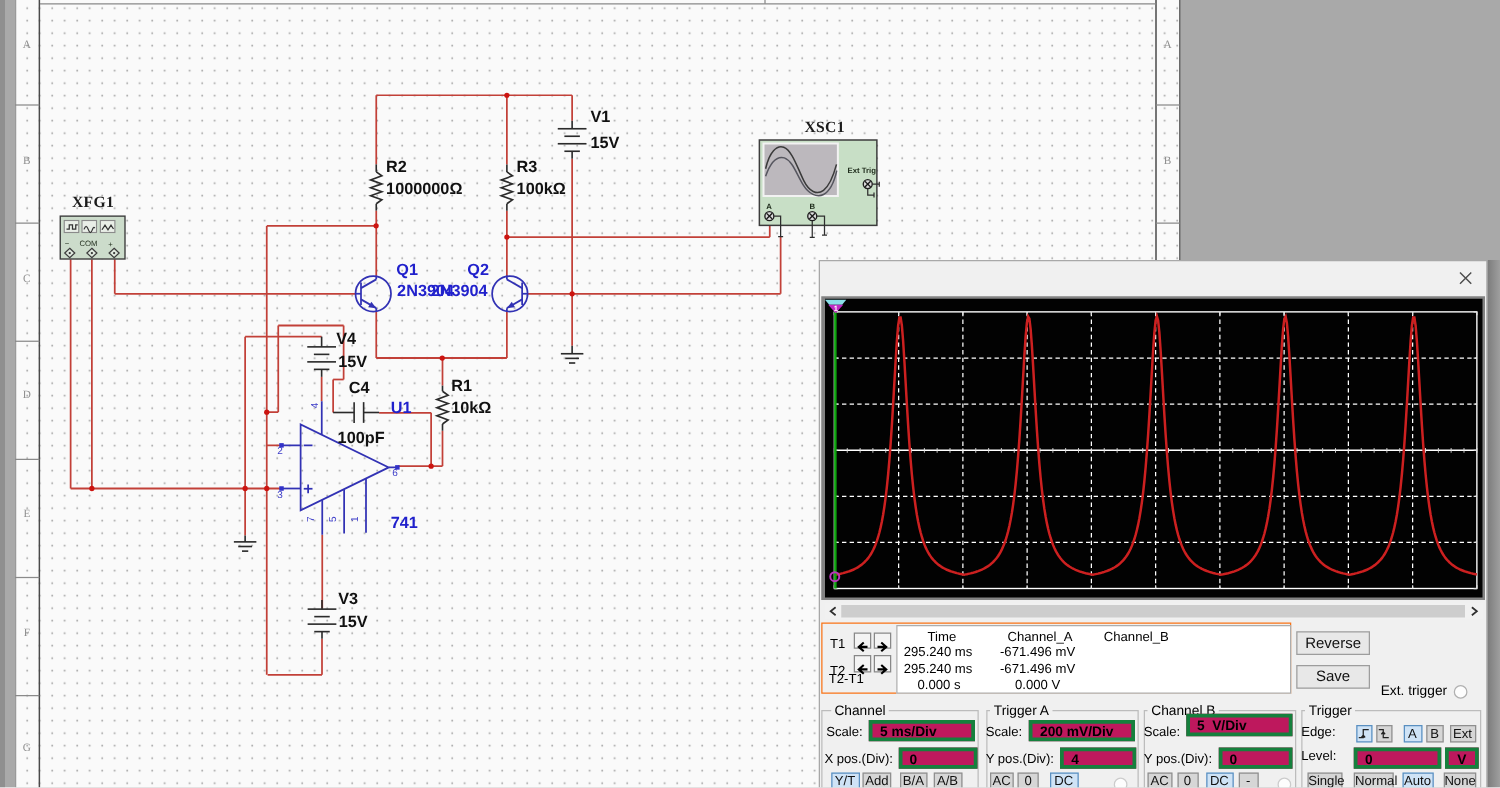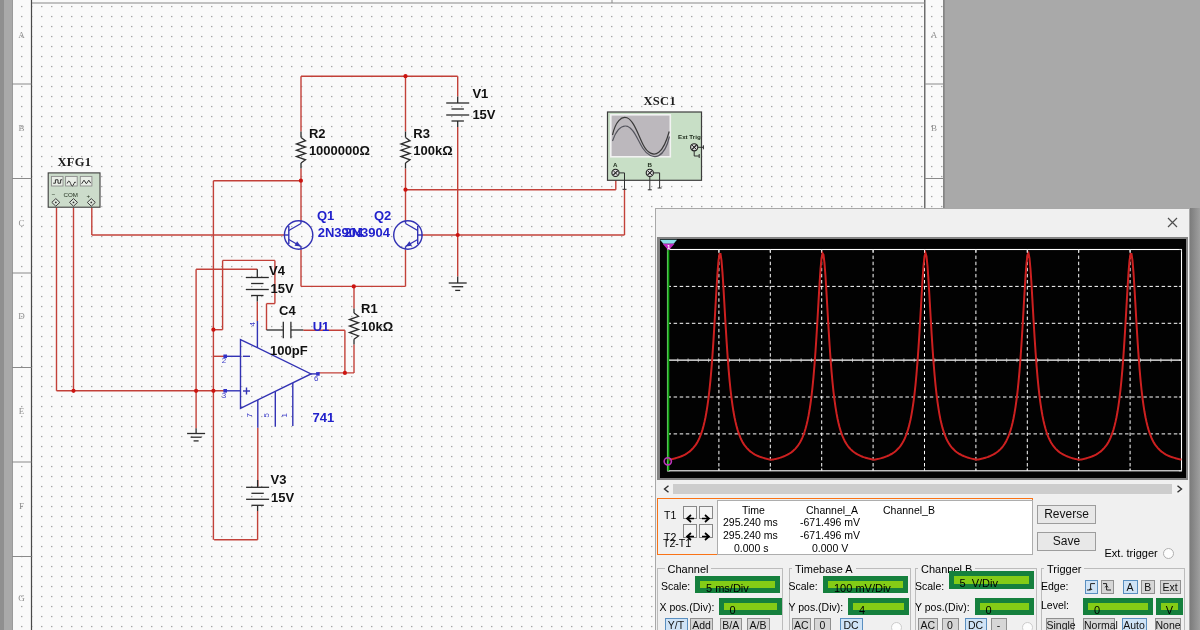--- a/index.html
+++ b/index.html
@@ -35,22 +35,22 @@
        border:1px solid #adadad; font-size:10.5px; color:#000; }
 .tc { position:absolute; white-space:nowrap; }
 .abtn { position:absolute; width:13.5px; height:13.5px; background:#f4f4f4; border:1px solid #888;
         text-align:center; padding-top:2px; }
 .lbl { position:absolute; font-size:10.5px; color:#000; white-space:nowrap; }
 .pbtn { position:absolute; height:19px; background:#e8e8e8; border:1px solid #9d9d9d;
         font-size:12px; color:#111; text-align:center; line-height:17px; }
 .gb { position:absolute; border:1px solid #bcbcbc; }
 .gb > span { position:absolute; top:-6.5px; left:2.5px; background:#f0f0f0; padding:0 3px;
              font-size:11px; color:#000; white-space:nowrap; }
-.inp { position:absolute; background:#84cc16; border:5px solid #15803d; font-size:11px;
-       color:#000; padding-left:6px; line-height:15px; }
+.inp { position:absolute; background:#be185d; border:3px solid #15803d; font-size:11px;
+       color:#000; padding-left:6px; line-height:15px;font-weight:bold; }
 .mbtn { position:absolute; height:14px; background:#d6d6d6; border:1px solid #8f8f8f;
         font-size:10.5px; color:#111; text-align:center; line-height:12.5px; }
 .sel { background:#cfe3f6 !important; border:1px solid #5a8fc0 !important; }
 .radio { position:absolute; width:11px; height:11px; border-radius:50%; background:#fdfdfd;
          border:1.5px solid #b0b0b0; }
 </style></head>
 <body>
 <div id="stage">
 <svg width="1200" height="630" viewBox="0 0 1200 630">
 <defs>
@@ -351,40 +351,40 @@
   </div>
   <div class="pbtn" style="left:381.5px;top:296.5px;width:59px">Reverse</div>
   <div class="pbtn" style="left:381.5px;top:323.5px;width:59px">Save</div>
   <div class="lbl" style="left:449px;top:338.5px;font-size:11px">Ext. trigger</div>
   <div class="radio" style="left:507px;top:339px"></div>
 
   <div class="gb" style="left:1.5px;top:359.5px;width:126px;height:70px">
         <span style="left:6.5px">Channel</span>
       </div>
   <div class="gb" style="left:133px;top:359.5px;width:122.5px;height:70px">
-        <span>Timebase A</span>
+        <span>Trigger A</span>
       </div>
   <div class="gb" style="left:259px;top:359.5px;width:122.5px;height:70px">
         <span>Channel B</span>
       </div>
   <div class="gb" style="left:385px;top:359.5px;width:144.5px;height:70px">
         <span>Trigger</span>
       </div>
 
   <div class="lbl" style="left:5.5px;top:371.5px">Scale:</div>
   <div class="inp" style="left:39.5px;top:367px;width:85px;height:17.5px">5 ms/Div</div>
   <div class="lbl" style="left:4px;top:392.5px">X pos.(Div):</div>
   <div class="inp" style="left:63px;top:389px;width:63px;height:17px">0</div>
   <div class="mbtn sel" style="left:9px;top:409.5px;width:23px">Y/T</div>
   <div class="mbtn" style="left:34.5px;top:409.5px;width:23px">Add</div>
   <div class="mbtn" style="left:64.5px;top:409.5px;width:21.5px">B/A</div>
   <div class="mbtn" style="left:91px;top:409.5px;width:23px">A/B</div>
 
   <div class="lbl" style="left:133px;top:371.5px">Scale:</div>
-  <div class="inp" style="left:167.5px;top:367px;width:85px;height:17.5px">100 mV/Div</div>
+  <div class="inp" style="left:167.5px;top:367px;width:85px;height:17.5px">200 mV/Div</div>
   <div class="lbl" style="left:133px;top:392.5px">Y pos.(Div):</div>
   <div class="inp" style="left:192.5px;top:389px;width:61px;height:17px">4</div>
   <div class="mbtn" style="left:136.5px;top:409.5px;width:18.5px">AC</div>
   <div class="mbtn" style="left:158.5px;top:409.5px;width:17px">0</div>
   <div class="mbtn sel" style="left:184px;top:409.5px;width:23px">DC</div>
   <div class="radio" style="left:235px;top:413px;border-color:#cccccc"></div>
 
   <div class="lbl" style="left:259.5px;top:371.5px">Scale:</div>
   <div class="inp" style="left:293px;top:362px;width:85.5px;height:18px">5&nbsp; V/Div</div>
   <div class="lbl" style="left:259.5px;top:392.5px">Y pos.(Div):</div>

